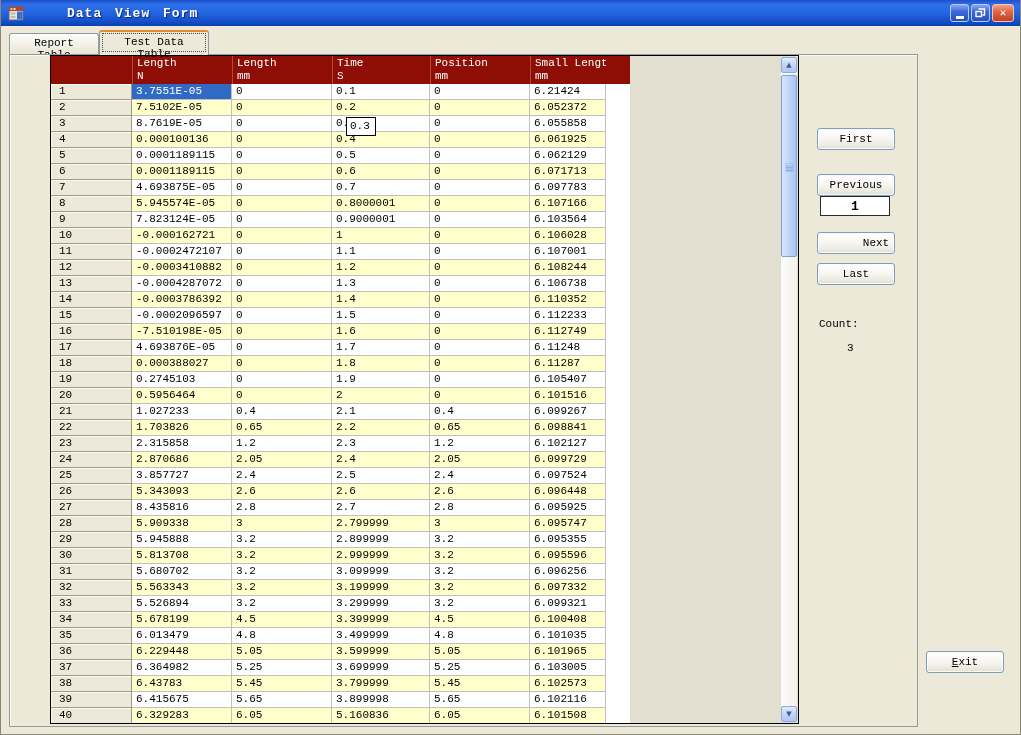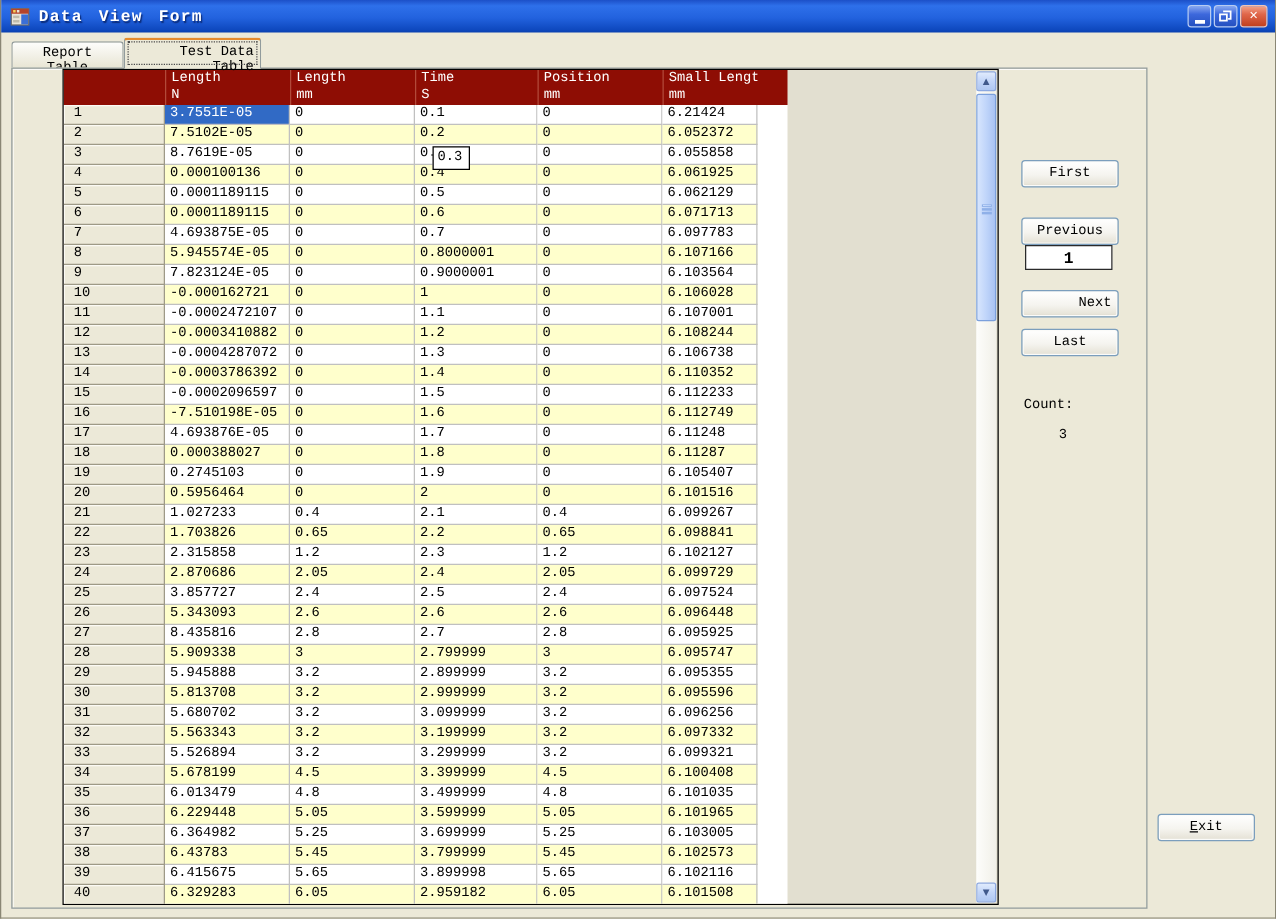--- a/index.html
+++ b/index.html
@@ -4,41 +4,41 @@
 <style>
   * { margin:0; padding:0; box-sizing:border-box; }
   html,body { width:1021px; height:735px; background:#ECE9D8; overflow:hidden;
               font-family:"Liberation Mono","DejaVu Sans Mono",monospace; }
   .window { position:relative; width:1021px; height:735px; background:#ECE9D8;
             border:1px solid #8A8775; border-top:none; }
 
   
   .titlebar { position:absolute; left:0; top:0; width:100%; height:26px;
     background:linear-gradient(180deg,#1C50C8 0%,#2E70EA 18%,#2262DE 55%,#0E48BE 92%,#0A40AE 100%);
-    display:flex; align-items:center; padding:0 4px; }
+    display:flex; align-items:center; padding:0 4px;gap:36px; }
   .app-icon { width:17px; height:17px; margin:0 6px 0 3px; display:inline-block; }
   .title-text { color:#fff; font-weight:bold; font-size:13px; letter-spacing:1px; word-spacing:4px;
     text-shadow:1px 1px 1px #0A2A78; }
   .tb-buttons { position:absolute; right:6px; top:4px; display:flex; gap:2px; }
   .tbtn { width:19px; height:18px; border:1px solid #B8CBF2; border-radius:3px;
     display:flex; align-items:center; justify-content:center; cursor:default;
     background:linear-gradient(180deg,#88A7F0 0%,#3D68DC 40%,#2450C0 100%); }
   .tbtn.close { width:22px;
     background:linear-gradient(180deg,#F2A288 0%,#E0664A 40%,#C2401E 100%); border-color:#F2C4B4; }
   .glyph-min { display:block; width:8px; height:3px; background:#fff; margin-top:9px; }
   .glyph-close { color:#fff; font-size:11px; font-weight:bold; line-height:1; }
 
   
   .tab { position:absolute; font-size:11px; color:#000; text-align:center;
     border:1px solid #919B9C; border-bottom:none; border-radius:3px 3px 0 0;
     background:linear-gradient(180deg,#FDFDFB,#E8E5D4); padding:3px 5px 0 5px; cursor:default; }
   .tab.report { left:8px; top:33px; width:90px; height:21px; }
   .tab.selected { left:98px; top:30px; width:110px; height:25px; background:#ECE9D8;
     border-top:2px solid #E68B2C; z-index:5; outline:1px dotted #4a4a4a; outline-offset:-4px;
-    padding-top:4px;text-align:right; }
+    padding-top:4px; }
 
   
   .tabpage { position:absolute; left:8px; top:54px; width:909px; height:673px;
     border:1px solid #919B9C; background:#ECE9D8;
     box-shadow: inset 1px 1px 0 #FCFBF8; }
 
   
   .grid { position:absolute; left:49px; top:55px; width:749px; height:669px;
     border:1px solid #000; background:#E2DFD0; overflow:hidden; z-index:2; }
   .grid-header { display:flex; width:579px; height:28px; background:var(--header-bg,#8E0D04); }
@@ -464,21 +464,21 @@
           <div class="gcell c0">6.415675</div>
           <div class="gcell c1">5.65</div>
           <div class="gcell c2">3.899998</div>
           <div class="gcell c3">5.65</div>
           <div class="gcell c4">6.102116</div>
         </div>
         <div class="grow alt">
           <div class="gcell rownum col-rh">40</div>
           <div class="gcell c0">6.329283</div>
           <div class="gcell c1">6.05</div>
-          <div class="gcell c2">2.959182</div>
+          <div class="gcell c2">5.160836</div>
           <div class="gcell c3">6.05</div>
           <div class="gcell c4">6.101508</div>
         </div>
       </div>
     <div class="vscroll">
       <div class="sb-btn up">
           <span class="sb-arrow">▲</span>
         </div>
       <div class="sb-thumb">
           <span class="sb-grip"></span>

